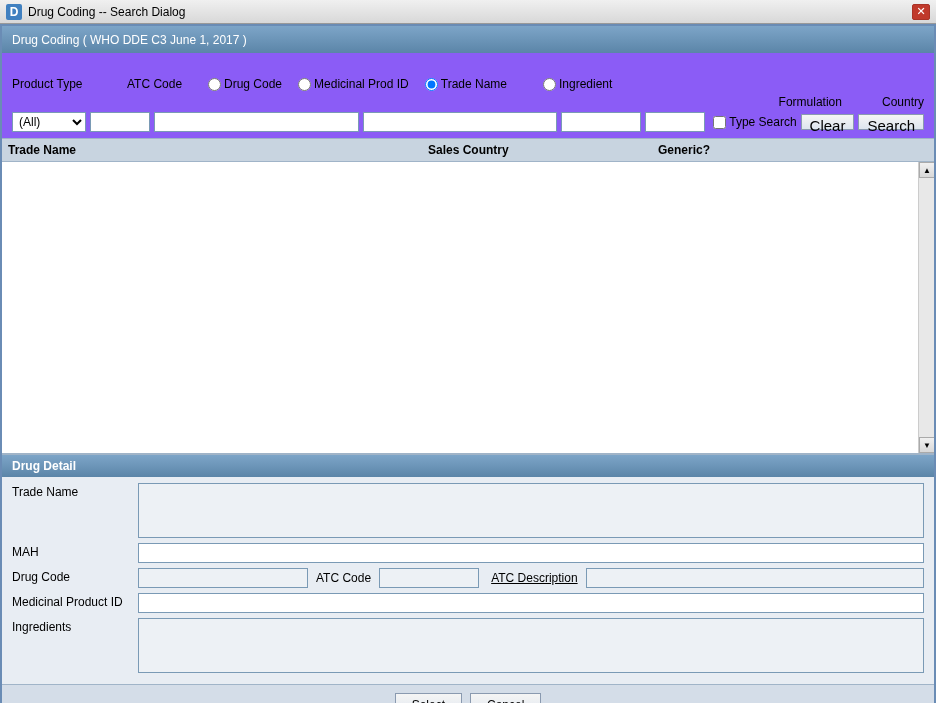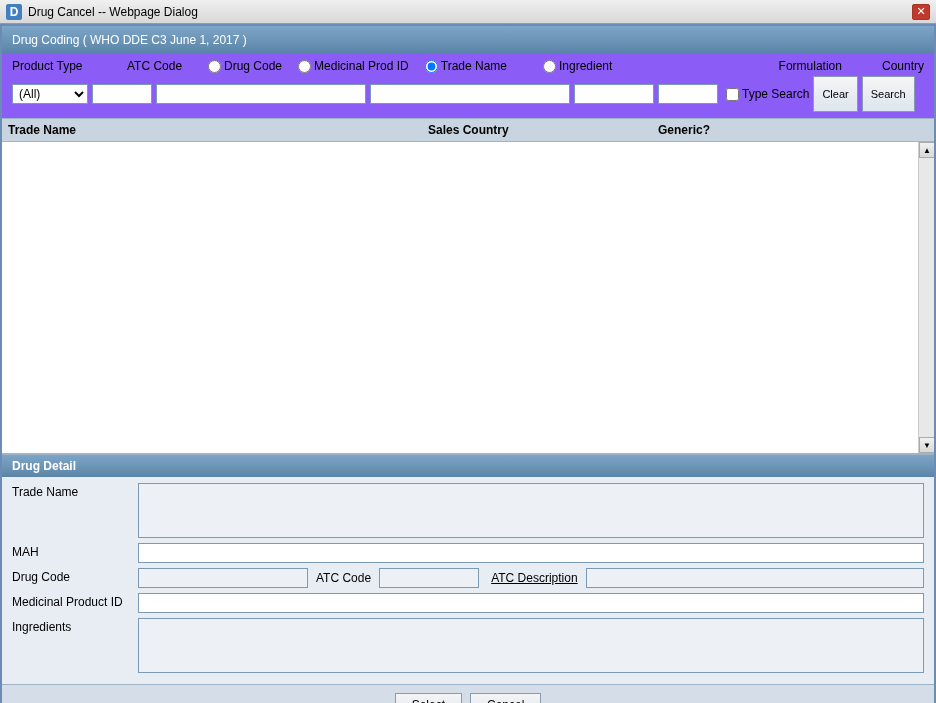--- a/index.html
+++ b/index.html
@@ -96,22 +96,22 @@
       display: flex;
       align-items: center;
       white-space: nowrap;
     }
 
     .btn {
       border: 1px solid #8a9ab0;
       background: linear-gradient(to bottom, #f5f5f5, #dde5ee);
       padding: 2px 8px;
       cursor: pointer;
-      font-size: 11px;
-      height: 36px;
+      font-size: 15px;
+      height: 16px;
       white-space: nowrap;
     }
 
     .checkbox-group {
       display: flex;
       align-items: center;
       gap: 3px;
       white-space: nowrap;
     }
 
@@ -258,21 +258,21 @@
     }
   </style>
 </head>
 <body>
 
 <div class="title-bar">
   <div class="title-bar-left">
     <div class="title-bar-icon">
       <span>D</span>
     </div>
-    <span class="title-bar-text">Drug Cancel -- Webpage Dialog</span>
+    <span class="title-bar-text">Drug Coding -- Search Dialog</span>
   </div>
   <div class="title-bar-close">✕</div>
 </div>
 
 <div class="dialog">
 
   <div class="dialog-header">
     <span>Drug Coding ( WHO DDE C3 June 1, 2017 )</span>
   </div>
 
@@ -292,21 +292,21 @@
         </label>
         <label class="radio-group">
           <input type="radio" name="searchType" checked="" style=""> 
             <span>Trade Name</span>
         </label>
         <label class="radio-group" style="margin-left:20px;">
           <input type="radio" name="searchType" style=""> 
             <span>Ingredient</span>
         </label>
       </span>
-      <span style="margin-left:auto; display:flex; align-items:center; gap:40px;">
+      <span style="margin-left:auto; display:flex; align-items:center; gap:40px;margin-top:36px;">
         <span>Formulation</span>
         <span>Country</span>
       </span>
     </div>
 
     <div class="search-row-inputs">
 
       <select style="width:76px;">
         <option>(All)</option>
         <option>Drug</option>

